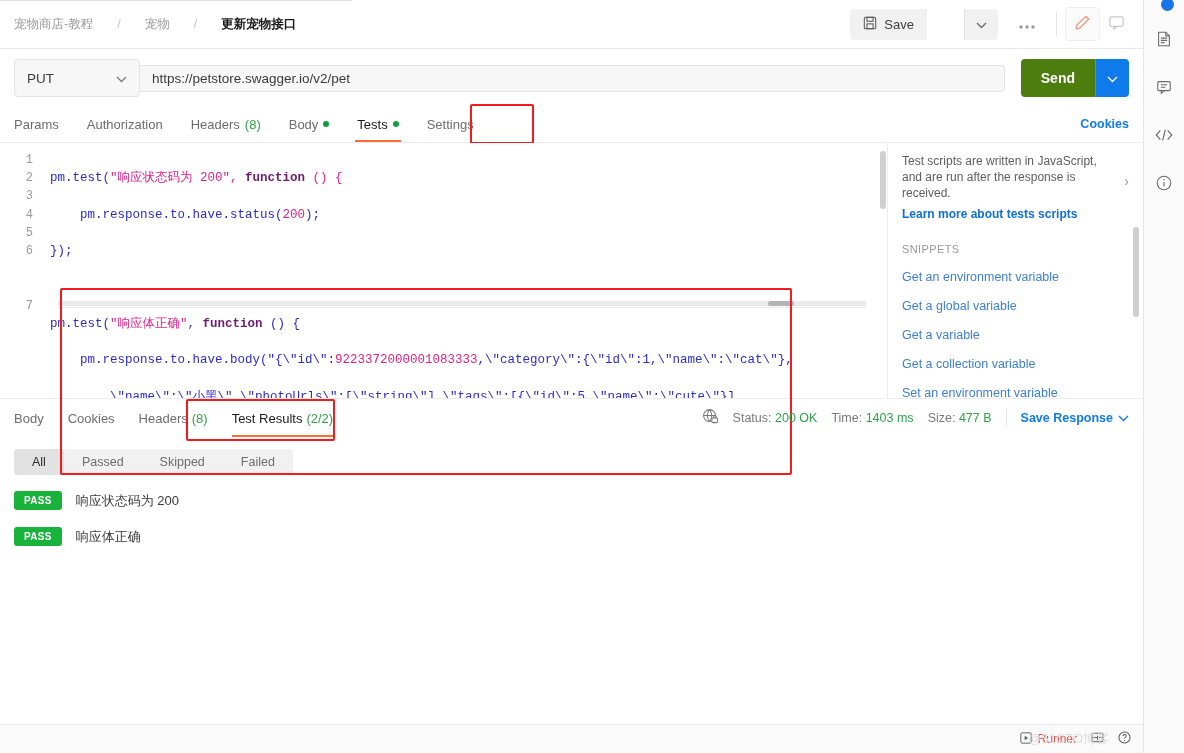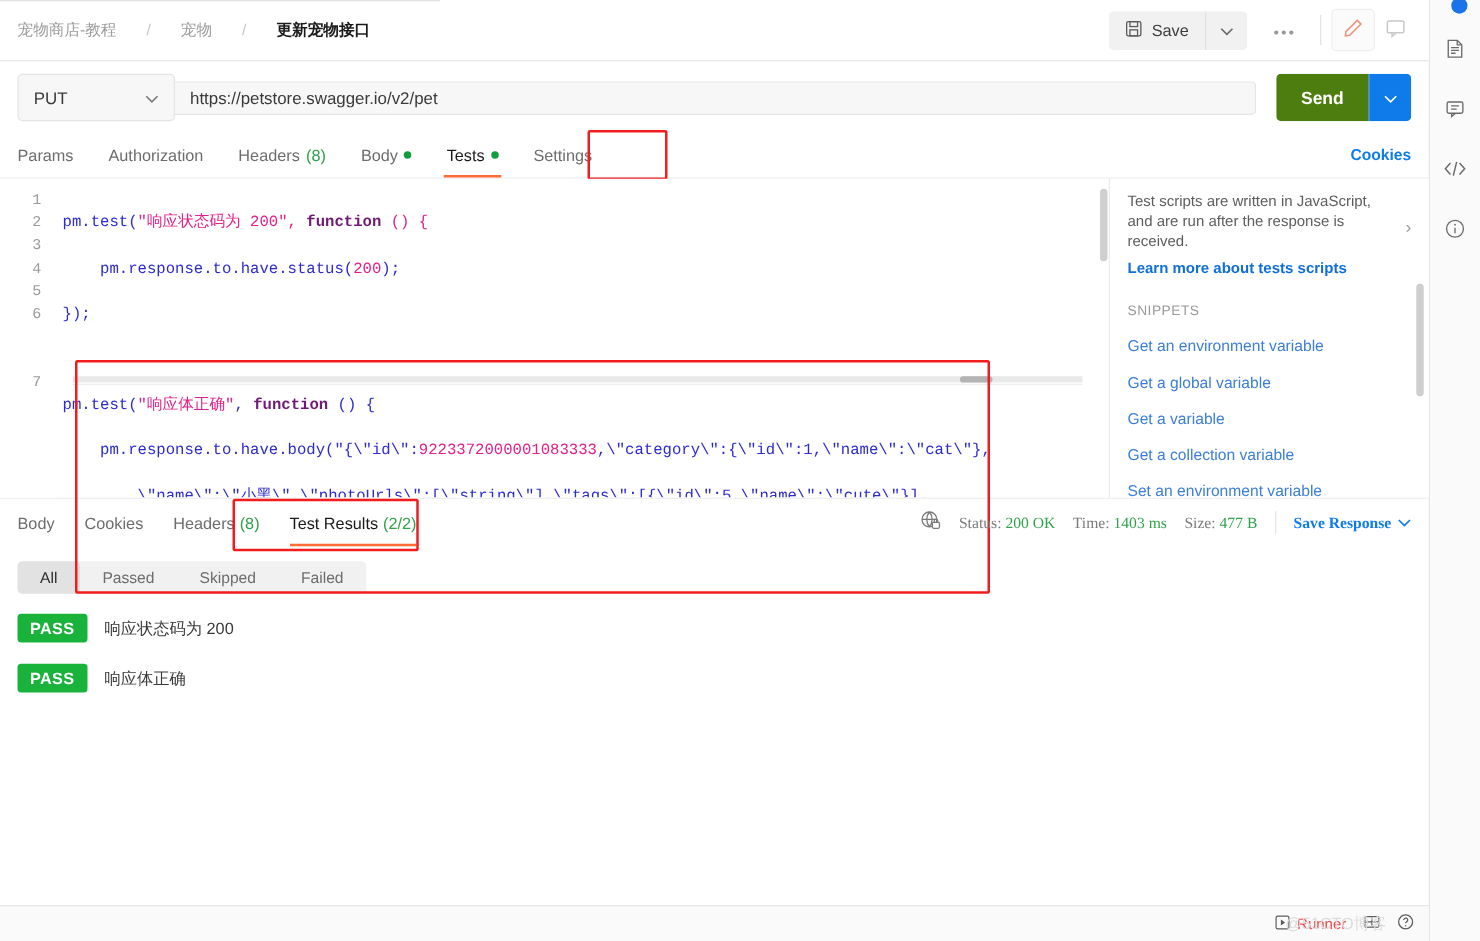--- a/index.html
+++ b/index.html
@@ -19,21 +19,21 @@
 
   
   .topbar{height:48px;display:flex;align-items:center;justify-content:space-between;
           border-bottom:1px solid #e8e8e8;background:#fff;padding:0 0 0 14px;position:relative;}
   .topbar:before{content:"";position:absolute;left:0;top:0;width:352px;height:1px;background:#e0e0e0;}
   .breadcrumb{display:flex;align-items:center;gap:24px;font-size:12.5px;}
   .bc-item{color:#9b9b9b;cursor:pointer;}
   .bc-item.active{color:#1a1a1a;font-weight:bold;}
   .bc-sep{color:#c6c6c6;}
   .top-actions{display:flex;align-items:center;gap:0;padding-right:10px;}
-  .save-group{display:flex;align-items:stretch;border-radius:4px;overflow:hidden;margin-right:8px;}
+  .save-group{display:flex;align-items:stretch;border-radius:4px;overflow:hidden;margin-right:8px;gap:37px;}
   .save-btn{display:flex;align-items:center;gap:7px;background:#f1f1f1;border:none;
             padding:7px 13px;font-size:13px;color:#3c3c3c;cursor:pointer;font-family:inherit;}
   .save-caret{background:#f1f1f1;border:none;border-left:1px solid #e2e2e2;padding:7px 11px;cursor:pointer;color:#666;}
   .dots-btn{background:none;border:none;padding:6px 12px;cursor:pointer;color:#8a8a8a;font-size:15px;letter-spacing:1px;}
   .divider-v{width:1px;height:24px;background:#e4e4e4;margin:0 8px;}
   .icon-btn{background:none;border:none;padding:6px 8px;cursor:pointer;display:flex;align-items:center;}
   .icon-btn.pencil{background:#fbfbfb;border:1px solid #efefef;border-radius:4px;}
   .badge-dot-blue{position:absolute;right:10px;top:-2px;width:13px;height:13px;border-radius:50%;background:#1a73e8;}
 
   
@@ -99,32 +99,32 @@
   .resp{flex:1;display:flex;flex-direction:column;min-height:0;background:#fff;}
   .resptabs{display:flex;align-items:center;justify-content:space-between;
             padding:0 14px;height:38px;position:relative;}
   #annot-results{left:186px;top:0px;width:145px;height:38px;}
   .rtab{padding:0 12px;height:38px;display:flex;align-items:center;gap:4px;font-size:13px;
         color:#6d6d6d;cursor:pointer;position:relative;}
   .rtab:first-child{padding-left:0;}
   .rtab.active{color:#1a1a1a;}
   .rtab.active:after{content:"";position:absolute;left:12px;right:12px;bottom:0;height:2px;background:#ff6c37;}
   .rtab .cnt{color:#2fa24a;}
-  .resp-meta{display:flex;align-items:center;gap:14px;font-size:12.5px;color:#7a7a7a;font-family:Liberation Serif, serif;}
+  .resp-meta{display:flex;align-items:center;gap:14px;font-size:12.5px;color:#7a7a7a;}
   .resp-meta b{color:#2fa24a;font-weight:normal;}
   .meta-div{width:1px;height:18px;background:#e4e4e4;}
   .save-resp{color:#0f7beb;font-weight:bold;font-size:12.5px;cursor:pointer;display:flex;align-items:center;gap:5px;}
 
   .filterbar{margin:12px 14px 0 14px;display:inline-flex;background:#f1f1f1;border-radius:4px;width:max-content;}
   .fbtn{padding:6px 18px;font-size:12.5px;color:#6d6d6d;cursor:pointer;border-radius:4px;}
   .fbtn.active{background:#e2e2e2;color:#2b2b2b;}
 
   .results{padding:16px 14px 0 14px;display:flex;flex-direction:column;gap:17px;}
   .res-row{display:flex;align-items:center;gap:14px;}
-  .pass-badge{background:#19b33b;color:#fff;font-size:13px;font-weight:bold;
+  .pass-badge{background:#19b33b;color:#fff;font-size:10px;font-weight:bold;
               padding:4px 10px;border-radius:3px;letter-spacing:.3px;}
   .res-text{font-size:13px;color:#3a3a3a;}
 
   
   .footer{height:28px;border-top:1px solid #e8e8e8;background:#fafafa;
           display:flex;align-items:center;justify-content:flex-end;gap:14px;padding:0 12px;position:relative;}
   .foot-item{display:flex;align-items:flex-start;gap:6px;font-size:12px;color:#ef4444;cursor:pointer;}
   .watermark{position:absolute;right:34px;bottom:5px;font-size:13px;color:#dcdcdc;pointer-events:none;}
 </style>
 </head>

